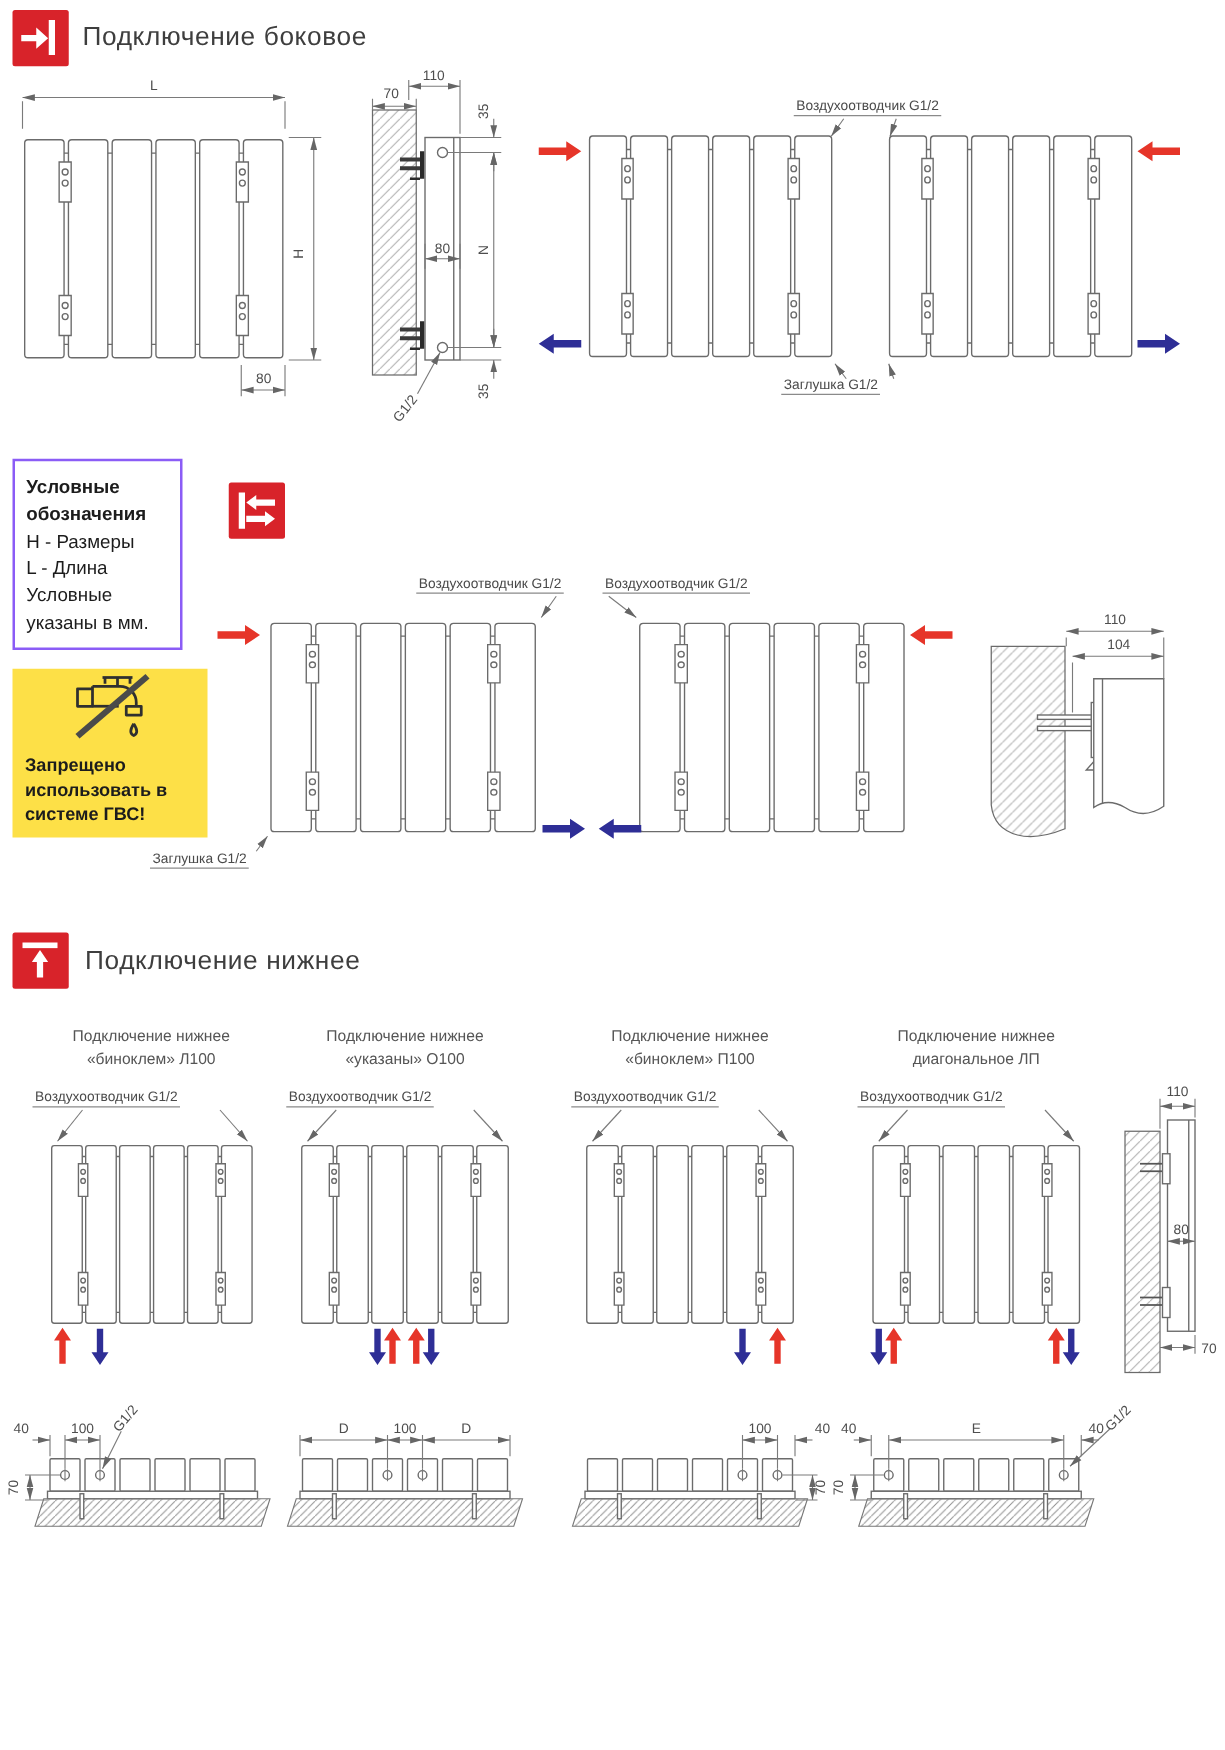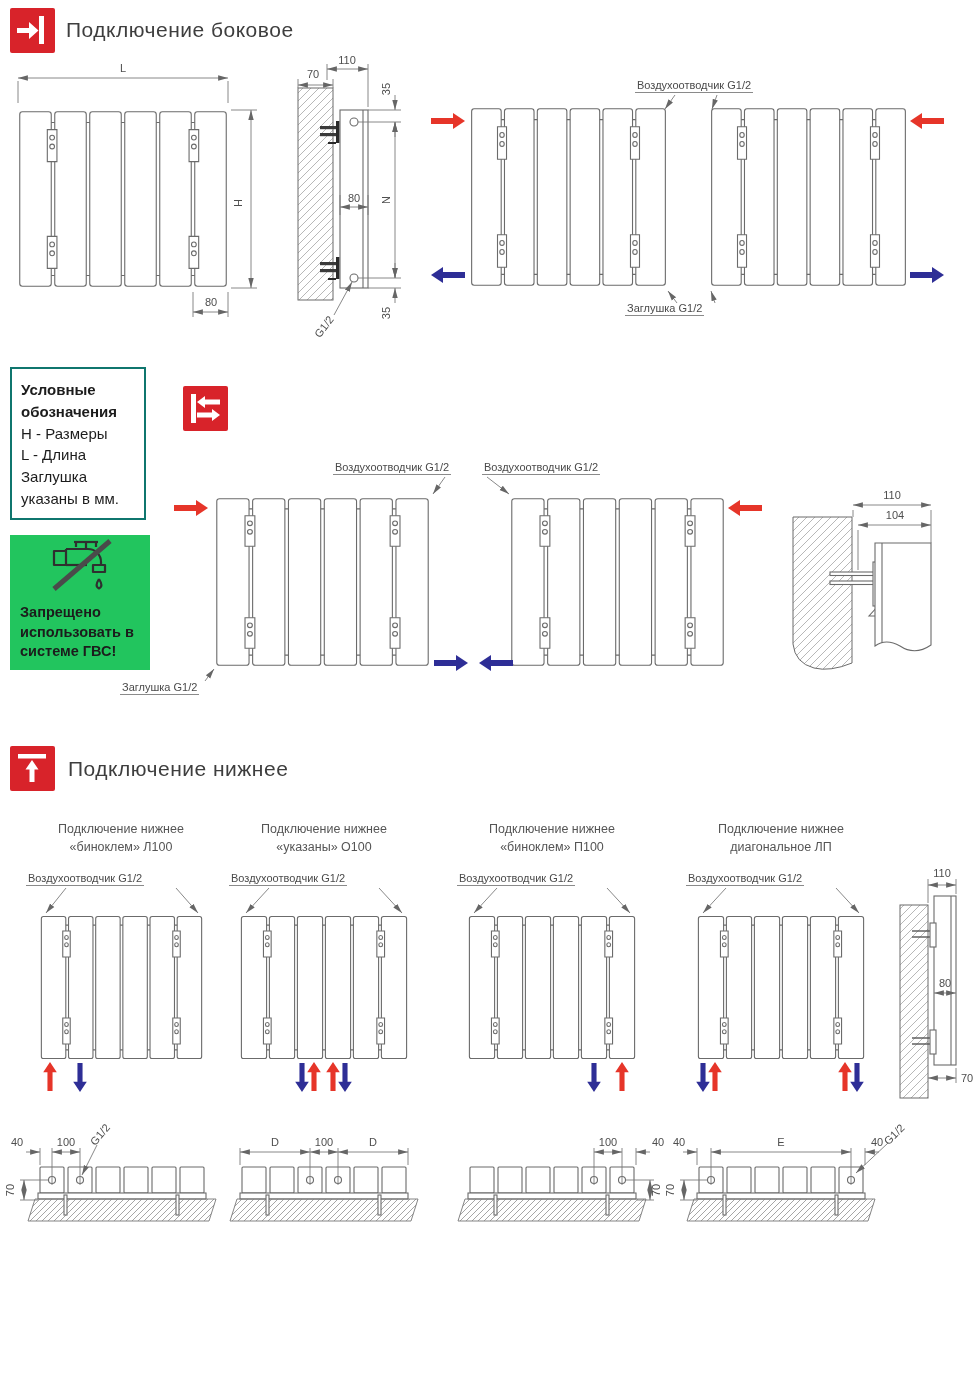--- a/index.html
+++ b/index.html
@@ -3,24 +3,24 @@
 <meta charset="utf-8">
 <style>
   html,body{margin:0;padding:0;background:#fff;}
   #page{position:relative;width:980px;height:1400px;background:#fff;overflow:hidden;
         font-family:"Liberation Sans",sans-serif;padding-left:24px;}
   .sec-icon{position:absolute;background:#d8232a;border-radius:2px;}
   .sec-title{position:absolute;font-size:21px;color:#3e3e3e;letter-spacing:.5px;white-space:nowrap;}
   .lbl{position:absolute;font-size:11px;color:#4a4a4a;text-align:left;white-space:nowrap;}
   .lbl .u{display:inline-block;border-bottom:1px solid #8a8a8a;padding:0 2px 1px;}
   .sub{position:absolute;width:190px;text-align:center;font-size:12.5px;color:#555;line-height:1.45;}
-  .legend-box{position:absolute;left:10px;top:367px;width:136px;height:153px;border:2px solid #0f766e;
+  .legend-box{position:absolute;left:10px;top:367px;width:136px;height:153px;border:2px solid #8b5cf6;
               box-sizing:border-box;padding:10px 9px;font-size:15px;color:#1c1c1c;line-height:1.45;}
   .legend-box .t{font-weight:bold;}
-  .warn-box{position:absolute;left:10px;top:535px;width:140px;height:135px;background:#22c55e;
+  .warn-box{position:absolute;left:10px;top:535px;width:156px;height:135px;background:#fde047;
             box-sizing:border-box;text-align:center;}
   .warn-box .txt{font-size:14.5px;font-weight:bold;color:#1c1c1c;line-height:1.35;text-align:left;
                  padding:2px 10px 0 10px;}
   svg{position:absolute;overflow:visible;}
   .ln{stroke:#6b6b6b;stroke-width:1.1;fill:none;}
   .fw{fill:#fff;stroke:#6b6b6b;stroke-width:1.1;}
   .dm{stroke:#7a7a7a;stroke-width:.9;fill:none;}
   .dt{font-family:"Liberation Sans",sans-serif;font-size:11px;fill:#4e4e4e;}
   .ar-red{fill:#e63529;}
   .ar-blue{fill:#2e2e96;}
@@ -175,21 +175,21 @@
     <line x1="290" y1="248" x2="286" y2="236" marker-end="url(#mA)"></line>
   </g>
 </svg>
 <div class="lbl" style="left:635px;top:79px;width:190px"><span class="u">Воздухоотводчик G1/2</span></div>
 <div class="lbl" style="left:625px;top:302px;width:190px"><span class="u">Заглушка G1/2</span></div>
 
 <div class="legend-box">
   <div class="t">Условные обозначения</div>
   <div>H - Размеры</div>
   <div>L - Длина</div>
-  <div>Заглушка указаны в мм.</div>
+  <div>Условные указаны в мм.</div>
 </div>
 <div class="warn-box">
   <svg width="84" height="62" style="position:static">
     <g stroke="#2f2f2f" stroke-width="2.2" fill="none" stroke-linejoin="round">
       <line x1="36" y1="7" x2="60" y2="7"></line>
       <line x1="38" y1="7" x2="38" y2="12"></line>
           <line x1="58" y1="7" x2="58" y2="12"></line>
       <line x1="48" y1="7" x2="48" y2="14"></line>
       <path d="M28,14 h22 a13,13 0 0 1 13,13 v3"></path>
       <path d="M28,14 v16 h-12 v-14 h12"></path>

